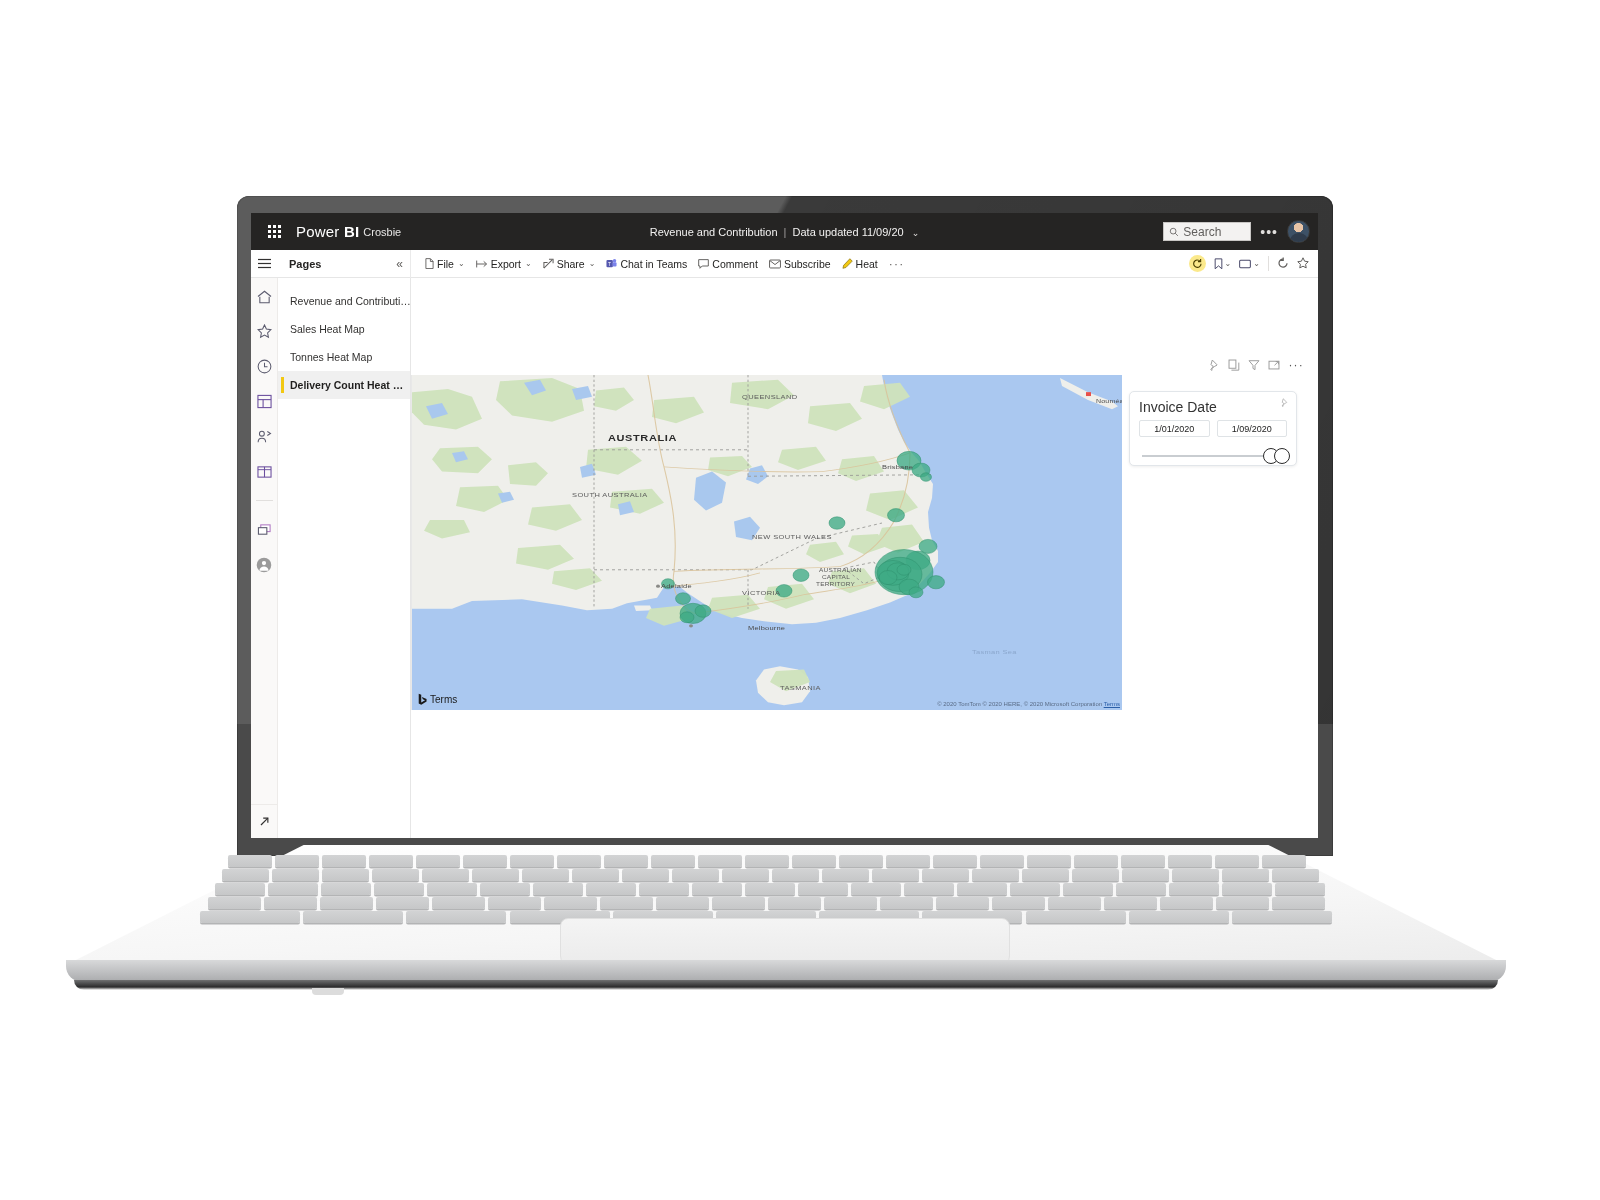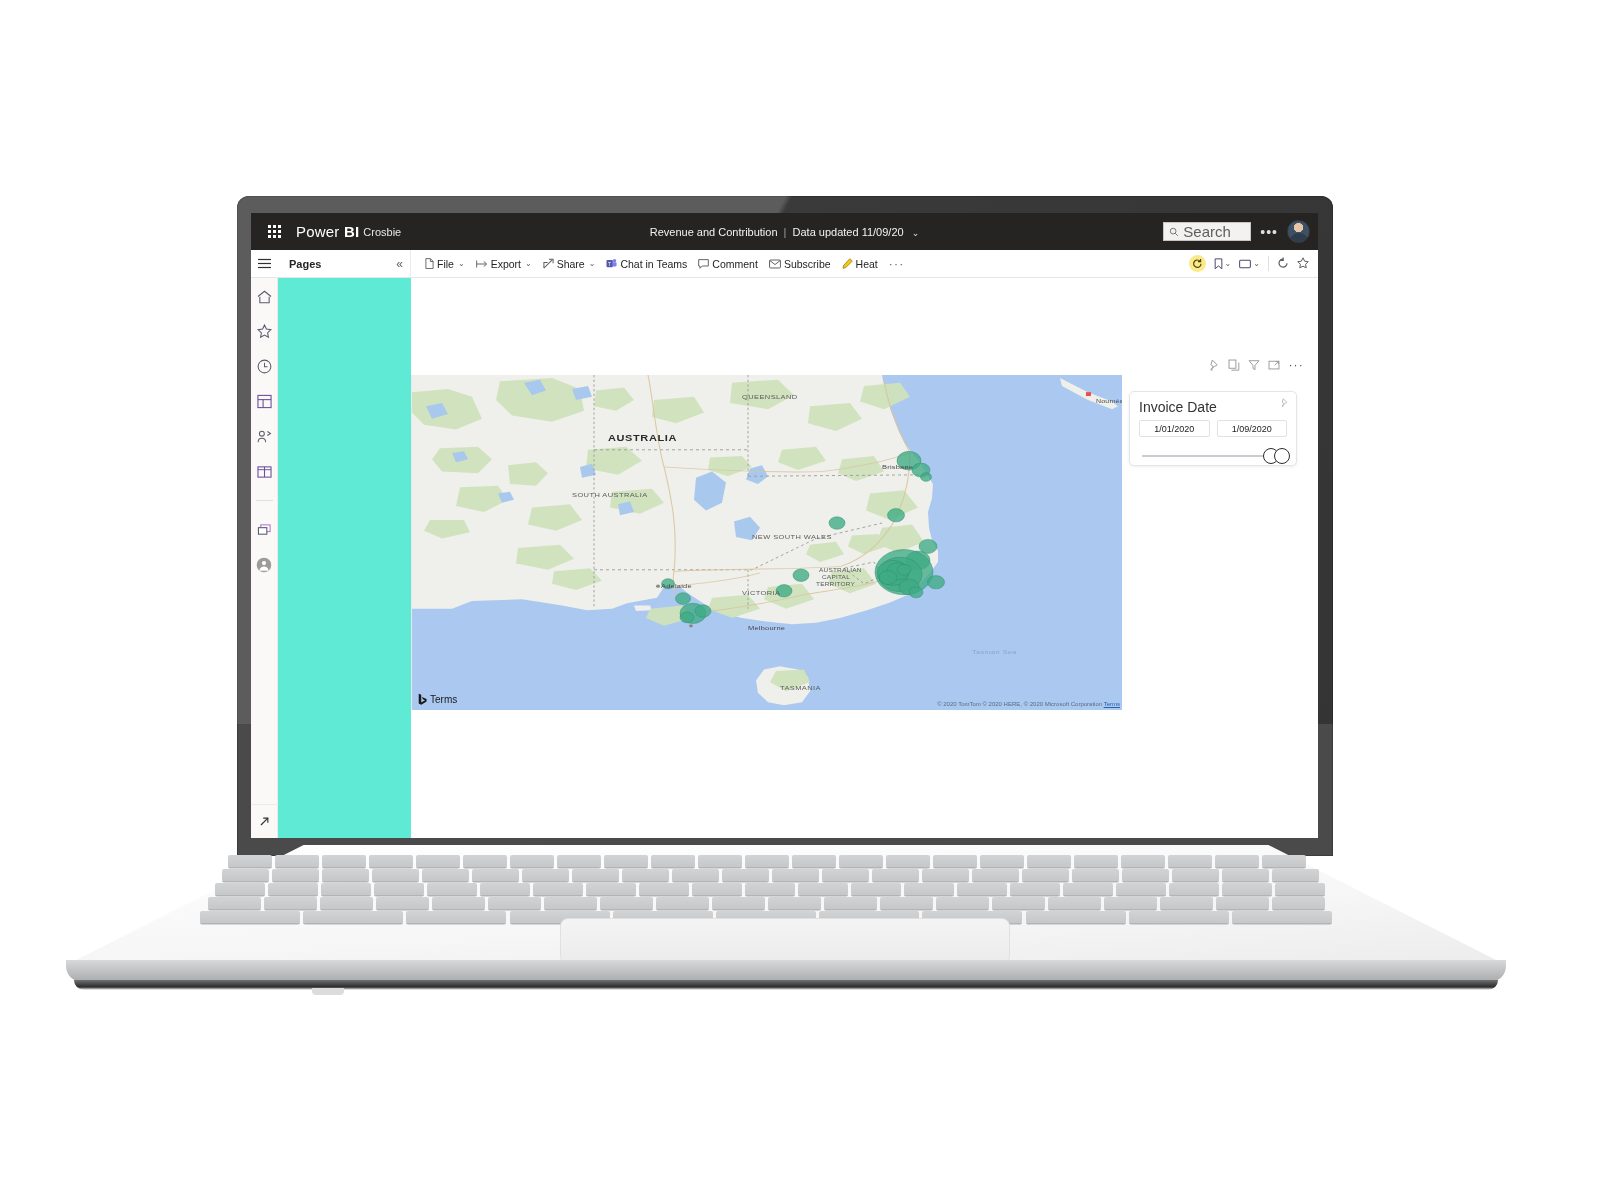--- a/index.html
+++ b/index.html
@@ -22,21 +22,21 @@
     position:absolute; left:0; top:0; width:100%; height:100%;
     border-radius: 12px 12px 0 0; overflow:hidden; pointer-events:none;
   }
   .lid-gloss::before{
     content:""; position:absolute; left:-10%; top:-40%;
     width:120%; height:120%;
     background: linear-gradient(118deg, rgba(255,255,255,0.10) 0%, rgba(255,255,255,0.10) 46%, rgba(0,0,0,0.22) 46.4%, rgba(0,0,0,0.30) 100%);
   }
   .screen {
     position: absolute; left: 251px; top: 213px; width: 1067px; height: 625px;
-    background: #5eead4; overflow: hidden;
+    background: #1d4ed8; overflow: hidden;
   }
   .base-deck {
     position:absolute; left:66px; top:845px; width:1440px; height:120px;
     background: linear-gradient(177deg,#ffffff 0%, #f6f6f6 60%, #ececec 100%);
     clip-path: polygon(16.5% 0%, 83.5% 0%, 100% 100%, 0% 100%);
   }
   .base-lip {
     position:absolute; left:66px; top:960px; width:1440px; height:22px;
     background: linear-gradient(180deg,#d8d9da 0%, #bcbdbf 60%, #a9aaac 100%);
     border-radius: 0 0 16px 16px;
@@ -78,21 +78,21 @@
     position:absolute; left:0; right:0; margin:auto; width:480px;
     text-align:center; color:#f3f2f1; font-size:11px; white-space:nowrap;
   }
   .pbi-title-center .sep { color:#a19f9d; margin:0 3px; }
   .chev { font-size:9px; margin-left:5px; color:#e1dfdd; }
   .header-right { position:absolute; right:8px; top:0; height:37px; display:flex; align-items:center; gap:9px;}
   .search-box {
     width:88px; height:19px; background:#f3f2f1; border:1px solid #c8c6c4;
     display:flex; align-items:center; padding:0 5px; gap:4px;
   }
-  .search-box span.lbl { font-size:15px; color:#605e5c; }
+  .search-box span.lbl { font-size:12px; color:#605e5c; }
   .hdots { color:#e1dfdd; font-size:14px; letter-spacing:1px; cursor:pointer; }
   .avatar {
     width:23px; height:23px; border-radius:50%;
     background: radial-gradient(circle at 50% 32%, #e8c4a6 0 26%, #3d5166 27% 100%);
     overflow:hidden; position:relative; border:1px solid #3b3a39;
   }
   .avatar::after{
     content:""; position:absolute; left:50%; top:57%; transform:translateX(-50%);
     width:19px; height:14px; border-radius:9px 9px 0 0; background:#2f3c4c;
   }
@@ -420,20 +420,34 @@
         </svg>
       </div>
       <div class="rail-bottom">
         <svg width="13" height="13" viewBox="0 0 14 14">
           <path d="M3.2 10.8L10.6 3.4" fill="none" stroke="#323130" stroke-width="1.25"></path>
           <path d="M5.6 3.4h5v5" fill="none" stroke="#323130" stroke-width="1.25"></path>
         </svg>
       </div>
     </div>
 
+    <div class="pages-pane">
+      <div class="page-item">
+        <span>Revenue and Contributi…</span>
+      </div>
+      <div class="page-item">
+        <span>Sales Heat Map</span>
+      </div>
+      <div class="page-item">
+        <span>Tonnes Heat Map</span>
+      </div>
+      <div class="page-item active">
+        <span>Delivery Count Heat …</span>
+      </div>
+    </div>
 
     <div class="canvas">
 
 
       <div class="visual-actions">
         <svg class="vi" viewBox="0 0 14 14">
           <path d="M5 1.2l5.6 5.6-1.4 1.4-1-.3-3.3 3.3-.6 2.2-1-1 2.9-4-1.6-.6-1.1-1.1z" fill="none" stroke="#444" stroke-width="1.1"></path>
         </svg>
         <svg class="vi" viewBox="0 0 14 14">
           <rect x="1.2" y="1.2" width="8" height="9.6" fill="none" stroke="#444" stroke-width="1.1"></rect>

